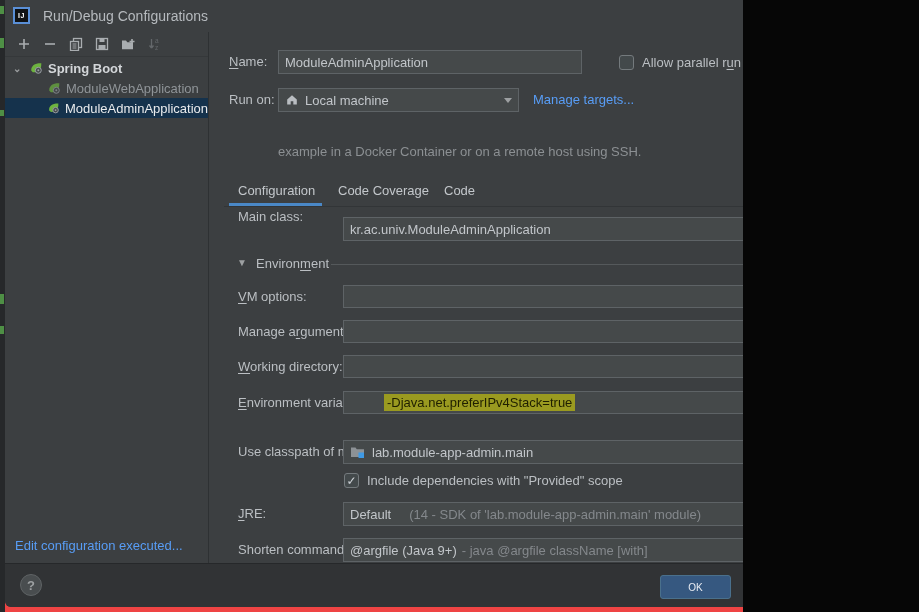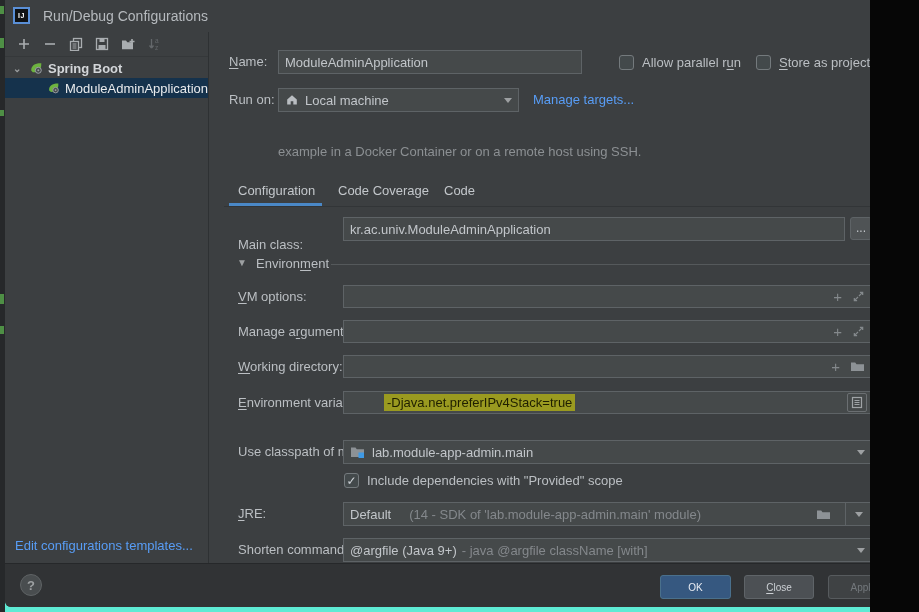--- a/index.html
+++ b/index.html
@@ -1,17 +1,17 @@
 <!DOCTYPE html>
 <html><head>
 <meta charset="utf-8">
 <style>
   * { box-sizing: border-box; margin: 0; padding: 0; }
   html,body { width:919px; height:612px; background:#060606; font-family:"Liberation Sans",sans-serif; }
-  .page { position:relative; width:870px; height:612px; overflow:hidden; background:#5eead4; }
+  .page { position:relative; width:743px; height:612px; overflow:hidden; background:#ef4444; }
 
   
   .sliver { position:absolute; left:0; top:0; width:5px; height:612px; background:#26282a; }
   .sliver i { position:absolute; left:0; width:4px; background:#4e8f45; }
 
   .dialog { position:absolute; left:5px; top:0; width:907px; height:607px; background:#3c3f41;
             border-radius:0 0 6px 6px; color:#bbbfc3; font-size:13px; }
 
   
   .titlebar { position:relative; height:32px; }
@@ -145,31 +145,39 @@
       <div class="tree">
         <div class="trow parent">
           <span class="chev">⌄</span>
           <svg width="14" height="14" viewBox="0 0 14 14">
               <path d="M2.2 9.5C2 4.5 6 2 12.3 2.2c.3 6.3-2.8 9.3-8.5 9z" fill="#6db33f"></path>
               <circle cx="9.3" cy="9.3" r="3" fill="#484b4d" stroke="#9aa0a5"></circle>
               <circle cx="9.3" cy="9.3" r="1" fill="#9aa0a5"></circle>
             </svg>
           <span>Spring Boot</span>
         </div>
-        <div class="trow child selected">
-          <svg width="14" height="14" viewBox="0 0 14 14">
+        <div class="trow child">
+          <svg width="14" height="14" viewBox="0 0 14 14" opacity="0.7">
               <path d="M2.2 9.5C2 4.5 6 2 12.3 2.2c.3 6.3-2.8 9.3-8.5 9z" fill="#6db33f"></path>
               <circle cx="9.3" cy="9.3" r="3" fill="#484b4d" stroke="#9aa0a5"></circle>
               <circle cx="9.3" cy="9.3" r="1" fill="#9aa0a5"></circle>
             </svg>
+          <span>ModuleWebApplication</span>
+        </div>
+        <div class="trow child selected">
+          <svg width="14" height="14" viewBox="0 0 14 14">
+              <path d="M2.2 9.5C2 4.5 6 2 12.3 2.2c.3 6.3-2.8 9.3-8.5 9z" fill="#6db33f"></path>
+              <circle cx="9.3" cy="9.3" r="3" fill="#484b4d" stroke="#9aa0a5"></circle>
+              <circle cx="9.3" cy="9.3" r="1" fill="#9aa0a5"></circle>
+            </svg>
           <span>ModuleAdminApplication</span>
         </div>
       </div>
 
-      <span class="edit-link">Edit configurations templates...</span>
+      <span class="edit-link">Edit configuration executed...</span>
     </div>
 
     <div class="main">
 
       <span class="lbl" style="left:19px;top:22px"><span></span><span class="mn">N</span><span>ame:</span></span>
       <div class="field" style="left:68px;top:18px;width:304px">
         <span>ModuleAdminApplication</span>
       </div>
       <div class="cb" style="position:absolute;left:409px;top:23px"></div>
       <span class="lbl" style="left:432px;top:23px"><span>Allow parallel r</span><span class="mn">u</span><span>n</span></span>
@@ -194,21 +202,21 @@
       <span class="lbl link" style="left:323px;top:60px">Manage targets...</span>
 
       <span class="lbl" style="left:68px;top:112px;color:#8c9093">example in a Docker Container or on a remote host using SSH.</span>
 
       <span class="tab" style="left:28px">Configuration</span>
       <span class="tab" style="left:128px">Code Coverage</span>
       <span class="tab" style="left:234px">Code</span>
       <div class="tab-underline"></div>
       <div class="tabs-divider"></div>
 
-      <span class="lbl" style="left:28px;top:205px">Main class:</span>
+      <span class="lbl" style="left:28px;top:177px">Main class:</span>
       <div class="field" style="left:133px;top:185px;width:502px">
         <span>kr.ac.univ.ModuleAdminApplication</span>
       </div>
       <div class="browse-btn" style="top:185px">...</div>
 
       <span class="lbl" style="left:27px;top:225px;color:#9da0a2;font-size:10px">▼</span>
       <span class="lbl" style="left:46px;top:224px"><span>Environ</span><span class="mn">m</span><span>ent</span></span>
       <div class="env-line"></div>
 
       <span class="lbl" style="left:28px;top:257px"><span></span><span class="mn">V</span><span>M options:</span></span>

